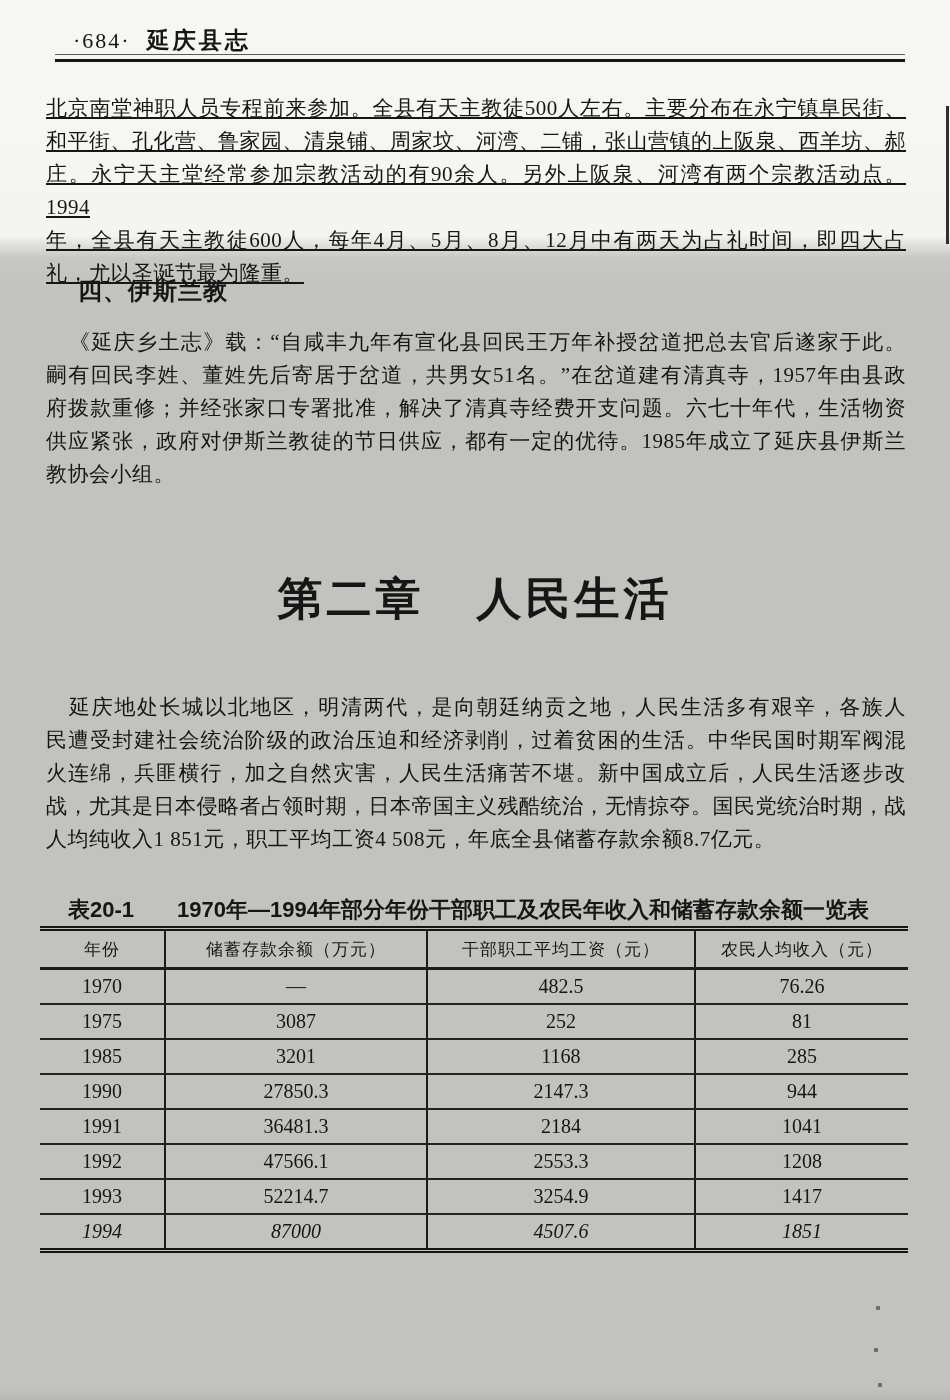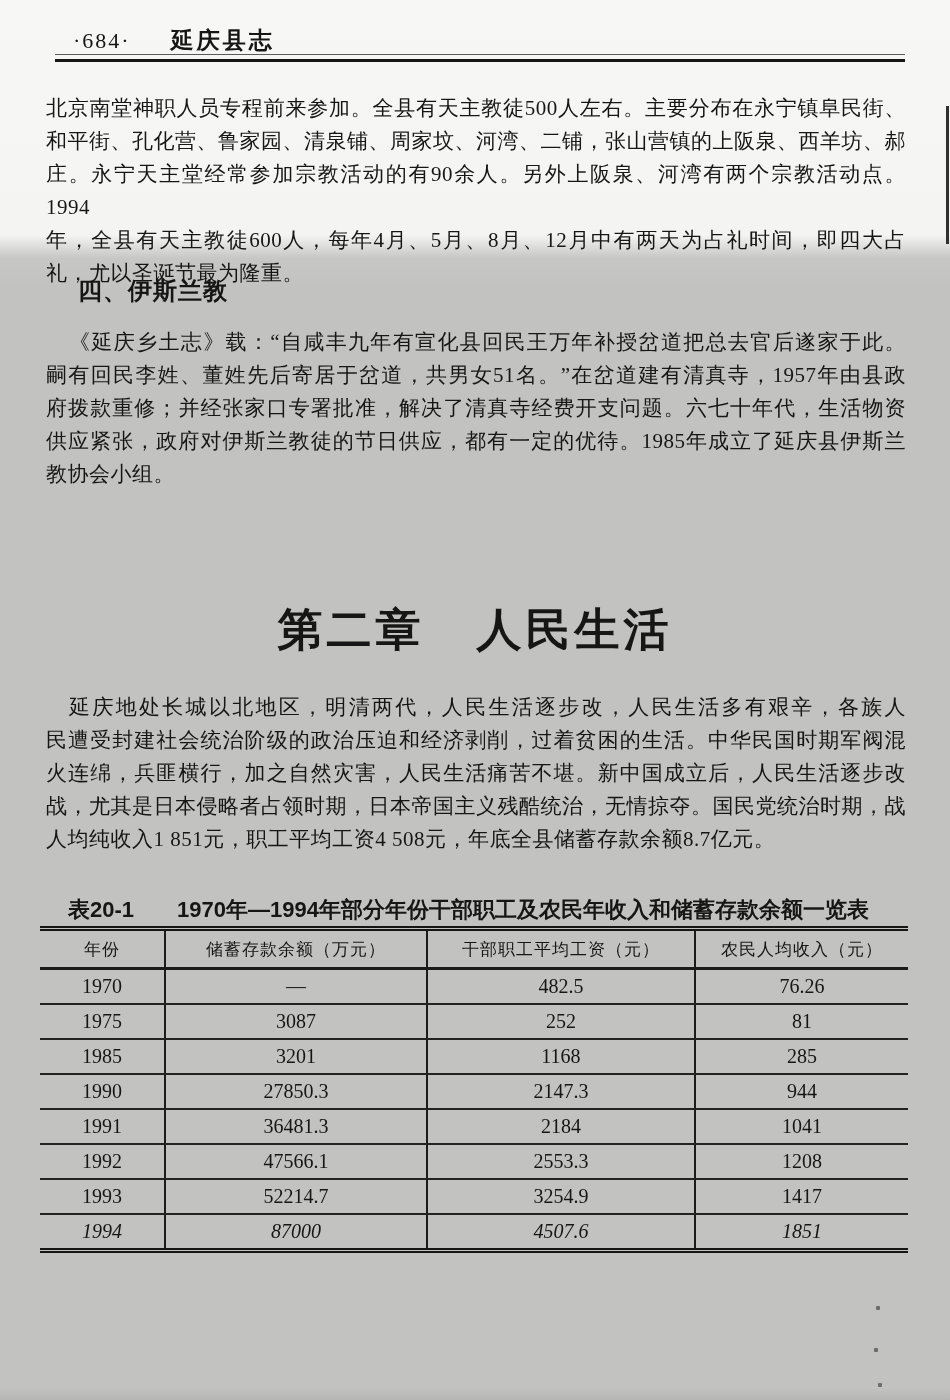--- a/index.html
+++ b/index.html
@@ -8,39 +8,39 @@
     width:950px; height:1400px;
     background:linear-gradient(180deg,
       #f7f7f5 0px, #f4f4f2 235px,
       #c7c7c5 258px, #c2c2c0 290px,
       #c2c2c0 1388px, #b6b6b4 1400px);
     font-family:"Liberation Serif","DejaVu Serif",serif;
     color:#161616;
     overflow:hidden;
   }
   
-  .runhead { position:absolute; top:25px; left:73px; display:flex; align-items:baseline; gap:40px; }
+  .runhead { position:absolute; top:25px; left:73px; display:flex; align-items:baseline; gap:16px; }
   .page-num { font-size:22px; letter-spacing:2px; }
   .book-title { font-family:"Liberation Sans","DejaVu Sans",sans-serif; font-weight:bold; font-size:23px; letter-spacing:3px; }
   .header-rule { position:absolute; top:54px; left:55px; width:850px; height:4px;
     border-top:1px solid #5a5a5a; border-bottom:3px solid #161616; }
   
   .para { position:absolute; left:46px; width:860px; font-size:21px; line-height:33px; overflow:hidden; letter-spacing:0.5px; }
   .para .pline { text-align:justify; text-align-last:justify; }
   .para .pline.lastline { text-align-last:left; }
   .para .pline.indent { text-indent:1.1em; }
-  .p-catholic { top:92px; }
+  .p-catholic { top:92px;text-decoration:underline; }
   .p-islam    { top:326px; }
   .p-life     { top:691px; }
   
   .section-heading { position:absolute; top:279px; left:78px;
     font-family:Liberation Serif, serif;
     font-weight:bold; font-size:24px; line-height:1; letter-spacing:1px; }
   
-  .chapter { position:absolute; top:608px; left:0; width:950px; text-align:center;
+  .chapter { position:absolute; top:577px; left:0; width:950px; text-align:center;
     font-weight:bold; font-size:45px; line-height:1; letter-spacing:4px; }
   .chapter .chapter-title { margin-left:52px; }
   
   .caption { position:absolute; top:897px; left:40px; width:868px;
     font-family:"Liberation Sans","DejaVu Sans",sans-serif;
     font-weight:bold; font-size:22px; line-height:1.2; }
   .caption .cap-label { position:absolute; left:28px; }
   .caption .cap-title { position:absolute; left:137px; }
   
   .tbl-wrap { position:absolute; top:926px; left:40px; width:868px;
@@ -87,21 +87,21 @@
       <div class="pline">府拨款重修；并经张家口专署批准，解决了清真寺经费开支问题。六七十年代，生活物资</div>
       <div class="pline">供应紧张，政府对伊斯兰教徒的节日供应，都有一定的优待。1985年成立了延庆县伊斯兰</div>
       <div class="pline lastline">教协会小组。</div>
     </div>
 
   <div class="chapter">
     <span class="chapter-label">第二章</span><span class="chapter-title">人民生活</span>
   </div>
 
   <div class="para p-life">
-      <div class="pline indent">延庆地处长城以北地区，明清两代，人民生活逐步改，人民生活多有艰辛，各族人</div>
+      <div class="pline indent">延庆地处长城以北地区，明清两代，是向朝廷纳贡之地，人民生活多有艰辛，各族人</div>
       <div class="pline">民遭受封建社会统治阶级的政治压迫和经济剥削，过着贫困的生活。中华民国时期军阀混</div>
       <div class="pline">火连绵，兵匪横行，加之自然灾害，人民生活痛苦不堪。新中国成立后，人民生活逐步改</div>
       <div class="pline">战，尤其是日本侵略者占领时期，日本帝国主义残酷统治，无情掠夺。国民党统治时期，战</div>
       <div class="pline lastline">人均纯收入1 851元，职工平均工资4 508元，年底全县储蓄存款余额8.7亿元。</div>
     </div>
 
   <div class="caption">
     <span class="cap-label">表20-1</span>
     <span class="cap-title">1970年—1994年部分年份干部职工及农民年收入和储蓄存款余额一览表</span>
   </div>

